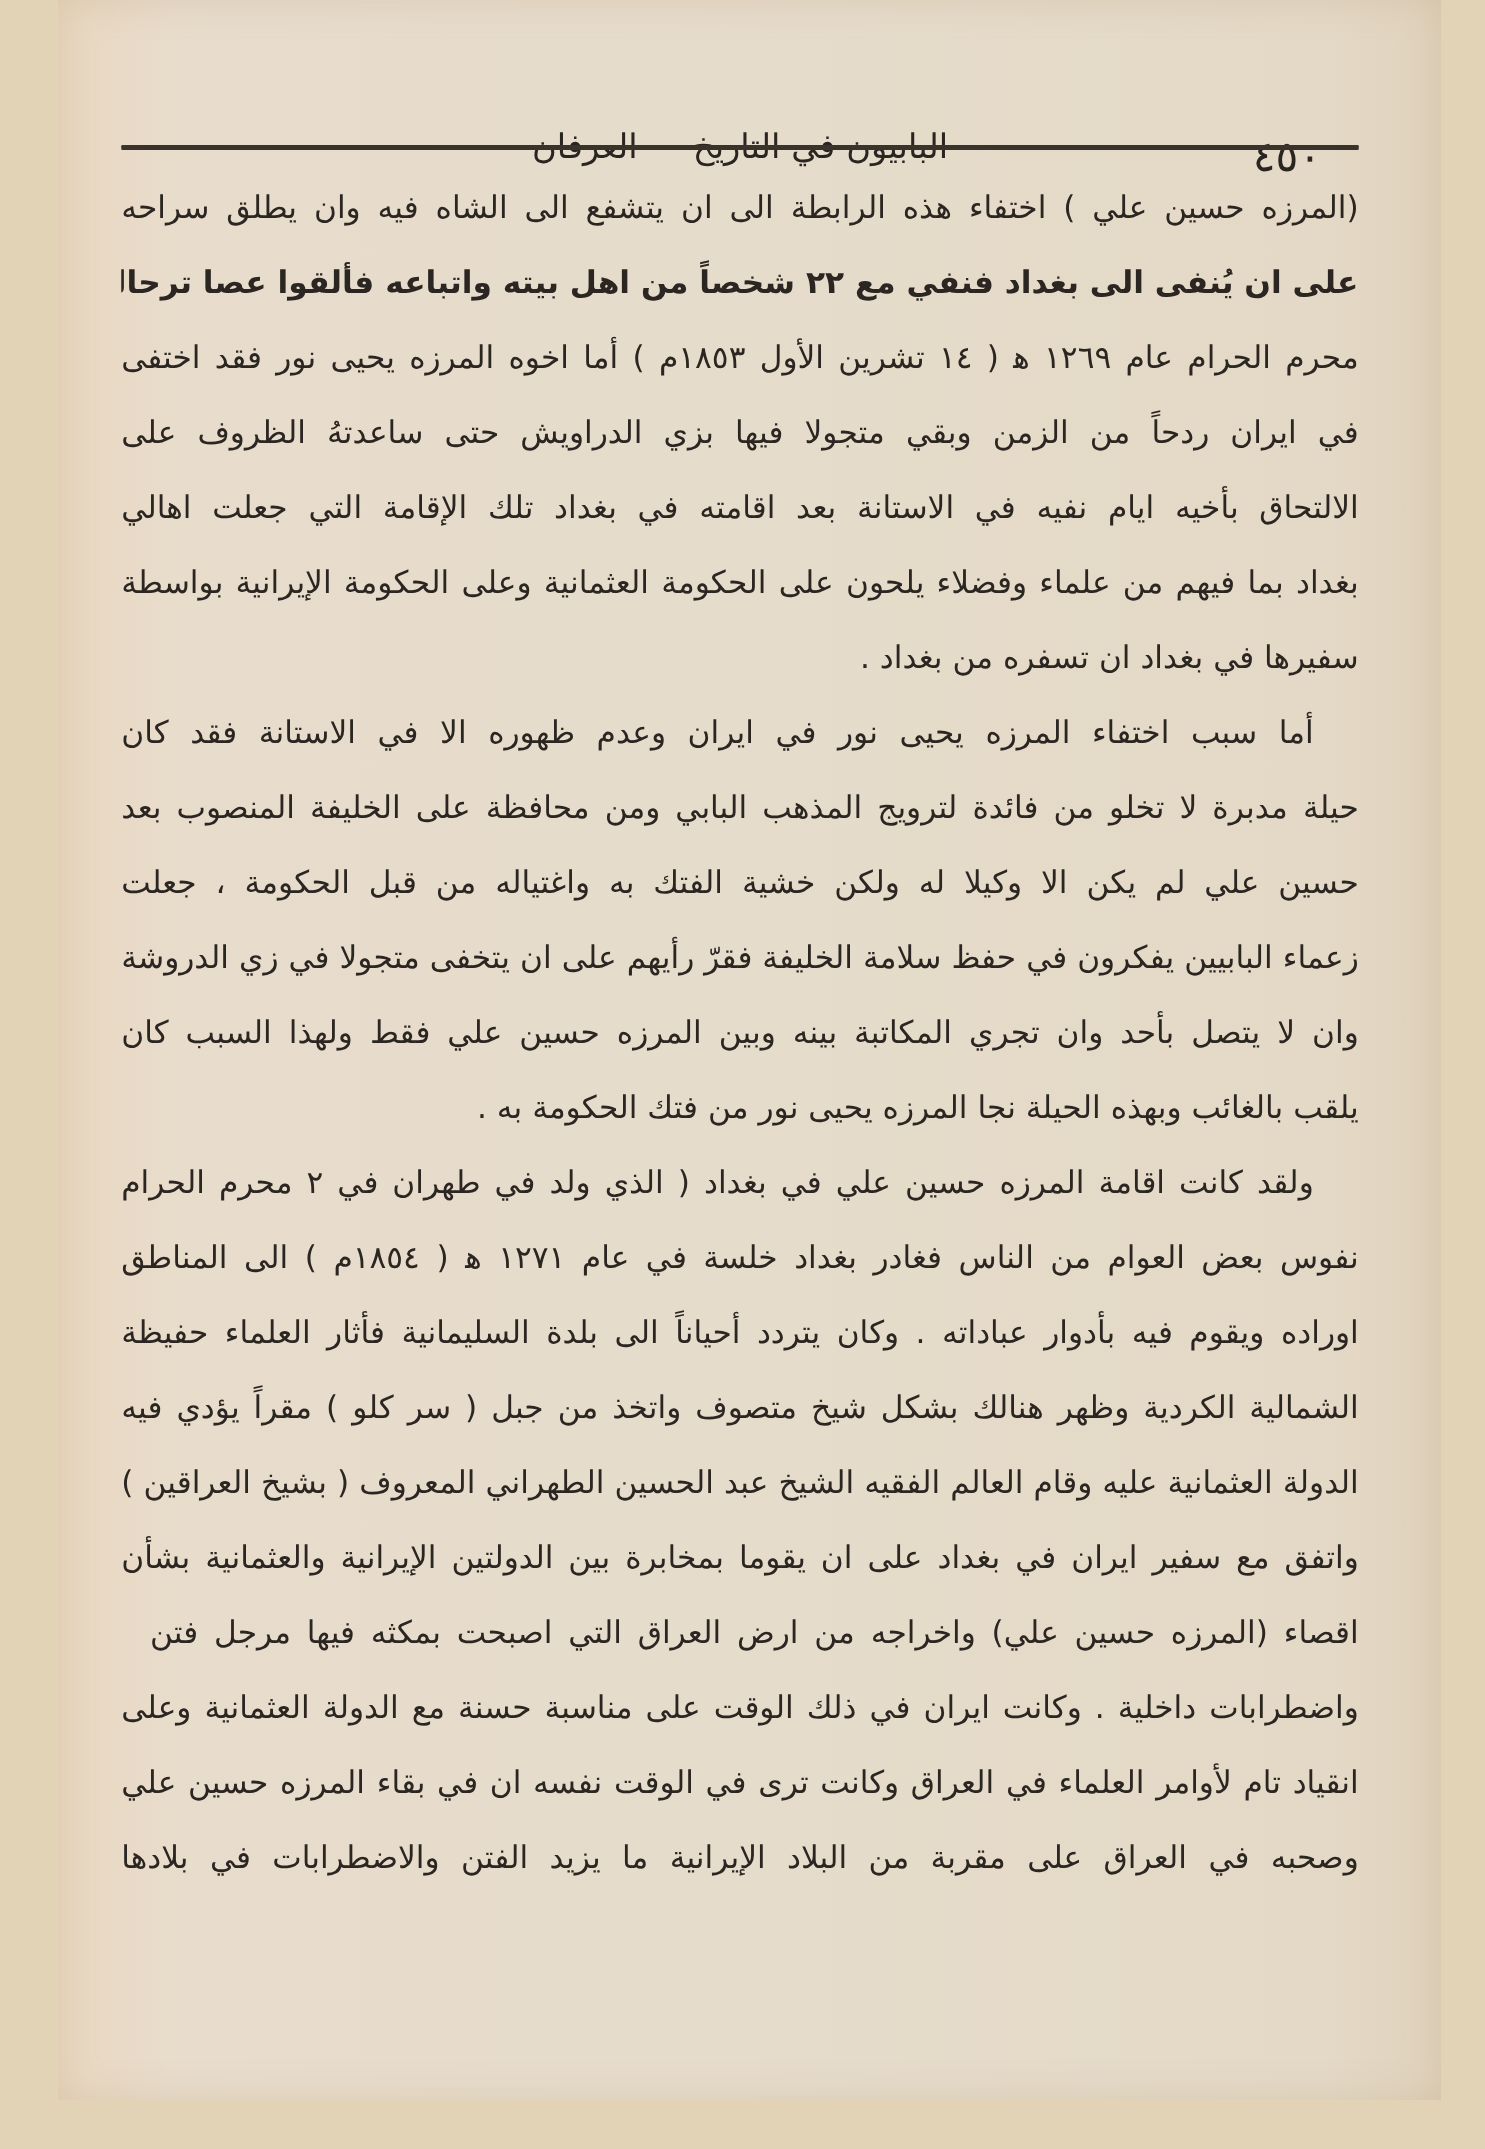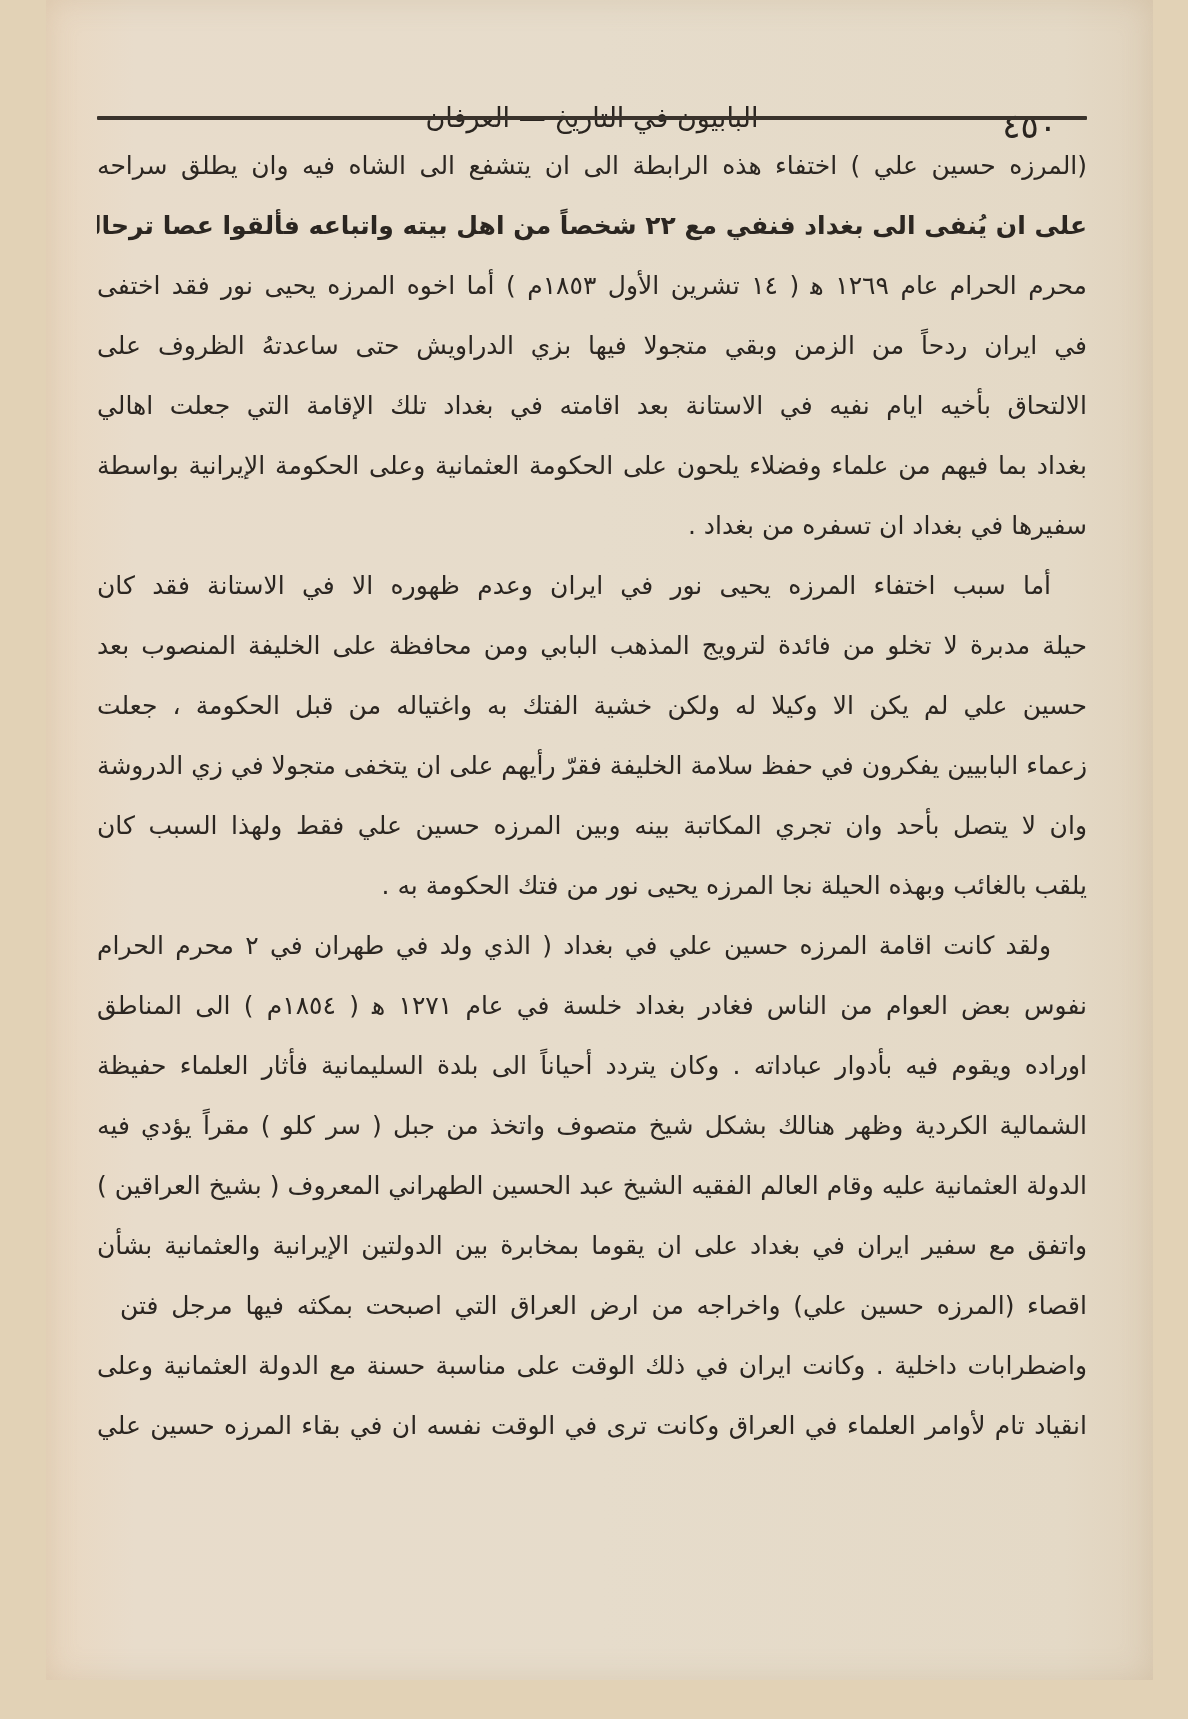--- a/index.html
+++ b/index.html
@@ -66,14 +66,15 @@
       <div class="line last" style="height: 60px; line-height: 60px;">يلقب بالغائب وبهذه الحيلة نجا المرزه يحيى نور من فتك الحكومة به .</div>
       <div class="line indent" style="height: 60px; line-height: 60px;">ولقد كانت اقامة المرزه حسين علي في بغداد ( الذي ولد في طهران في ٢ محرم الحرام</div>
       <div class="line" style="height: 60px; line-height: 60px;">نفوس بعض العوام من الناس فغادر بغداد خلسة في عام ١٢٧١ ﻫ ( ١٨٥٤م ) الى المناطق</div>
       <div class="line" style="height: 60px; line-height: 60px;">اوراده ويقوم فيه بأدوار عباداته . وكان يتردد أحياناً الى بلدة السليمانية فأثار العلماء حفيظة</div>
       <div class="line" style="height: 60px; line-height: 60px;">الشمالية الكردية وظهر هنالك بشكل شيخ متصوف واتخذ من جبل ( سر كلو ) مقراً يؤدي فيه</div>
       <div class="line" style="height: 60px; line-height: 60px;">الدولة العثمانية عليه وقام العالم الفقيه الشيخ عبد الحسين الطهراني المعروف ( بشيخ العراقين )</div>
       <div class="line" style="height: 60px; line-height: 60px;">واتفق مع سفير ايران في بغداد على ان يقوما بمخابرة بين الدولتين الإيرانية والعثمانية بشأن</div>
       <div class="line" style="height: 60px; line-height: 60px; margin-left: 23px;">اقصاء (المرزه حسين علي) واخراجه من ارض العراق التي اصبحت بمكثه فيها مرجل فتن</div>
       <div class="line" style="height: 60px; line-height: 60px;">واضطرابات داخلية . وكانت ايران في ذلك الوقت على مناسبة حسنة مع الدولة العثمانية وعلى</div>
       <div class="line" style="height: 60px; line-height: 60px;">انقياد تام لأوامر العلماء في العراق وكانت ترى في الوقت نفسه ان في بقاء المرزه حسين علي</div>
+      <div class="line" style="height: 60px; line-height: 60px;">وصحبه في العراق على مقربة من البلاد الإيرانية ما يزيد الفتن والاضطرابات في بلادها</div>
     </div>
 </div>
 
 </body></html>

